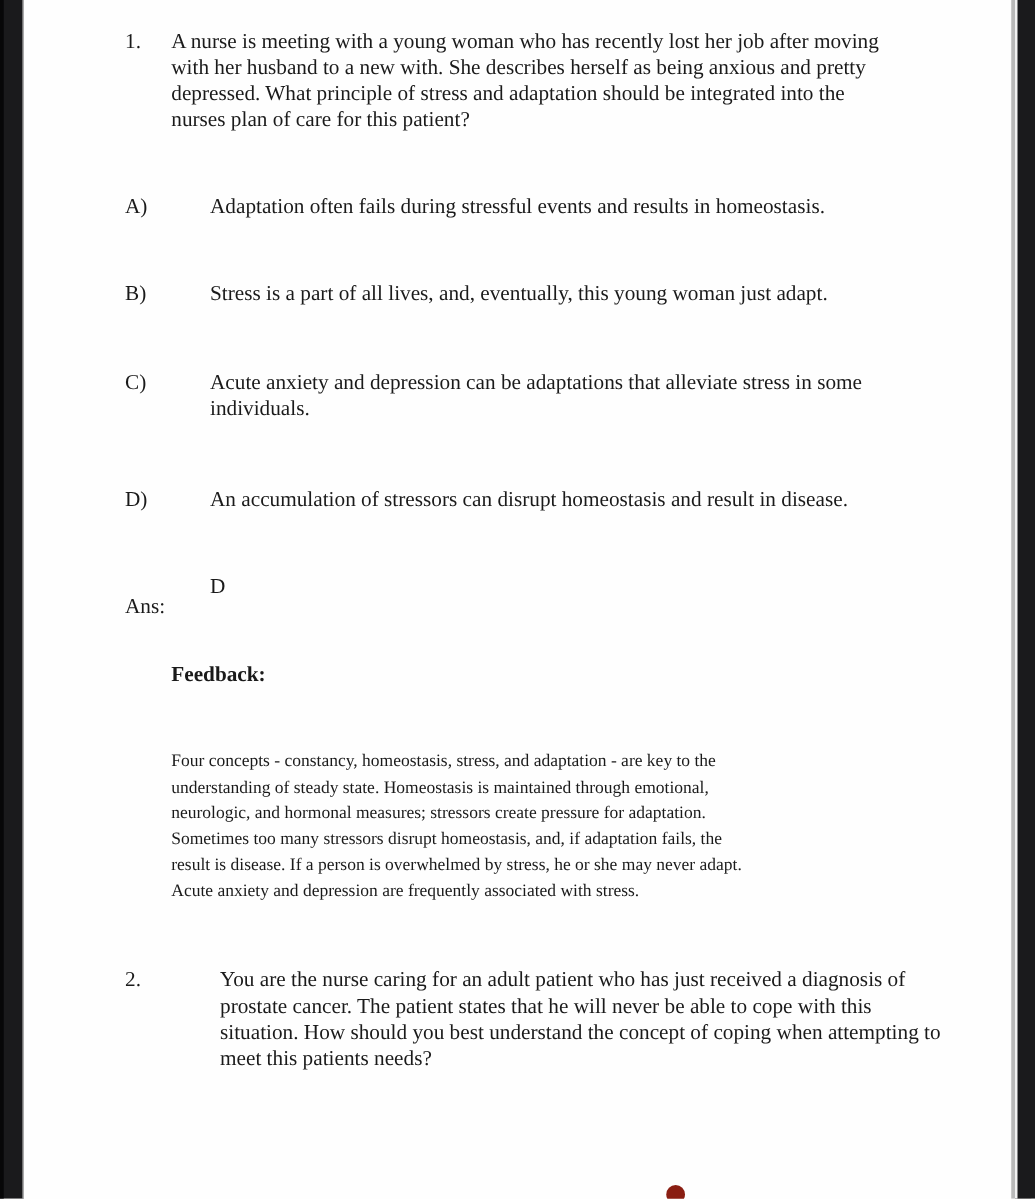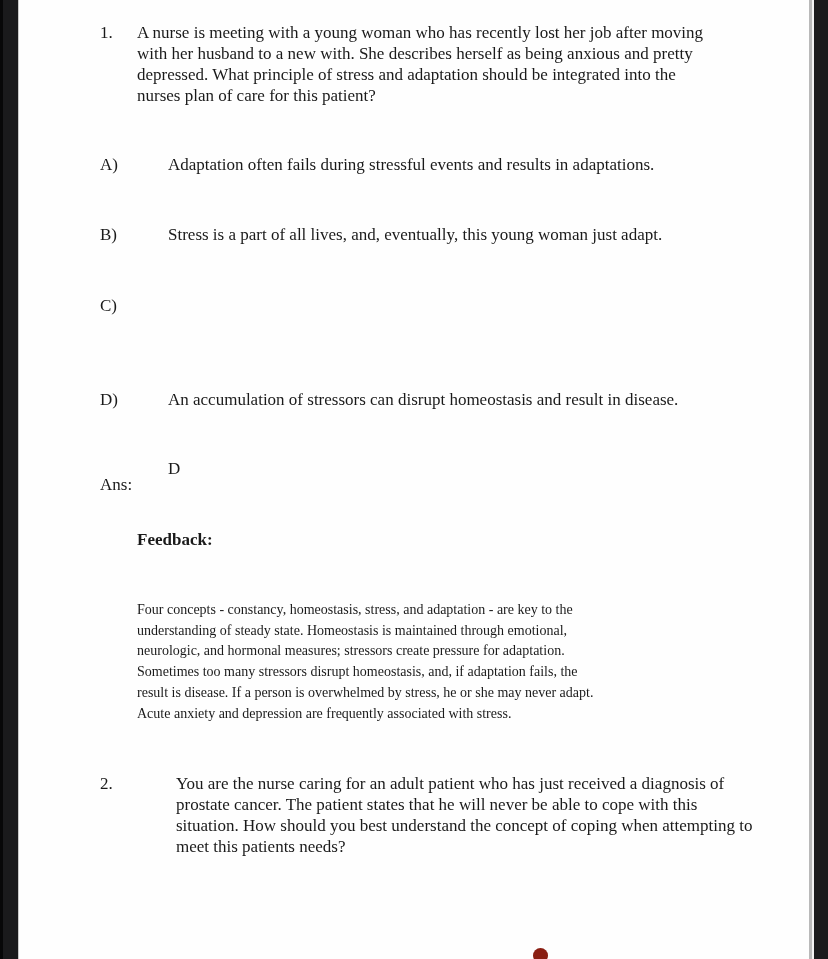--- a/index.html
+++ b/index.html
@@ -110,26 +110,28 @@
 
 <div class="page">
 
   <span class="abs num-col" style="top:22px">1.</span>
   <span class="abs q-text" style="top:22px">A nurse is meeting with a young woman who has recently lost her job after moving
 with her husband to a new with. She describes herself as being anxious and pretty
 depressed. What principle of stress and adaptation should be integrated into the
 nurses plan of care for this patient?</span>
 
   <span class="abs opt-label" style="top:154px">A)</span>
-  <span class="abs opt-text" style="top:154px">Adaptation often fails during stressful events and results in adaptations.</span>
+  <span class="abs opt-text" style="top:154px">Adaptation often fails during stressful events and results in homeostasis.</span>
 
   <span class="abs opt-label" style="top:224px">B)</span>
   <span class="abs opt-text" style="top:224px">Stress is a part of all lives, and, eventually, this young woman just adapt.</span>
 
   <span class="abs opt-label" style="top:295px">C)</span>
+  <span class="abs opt-text" style="top:295px">Acute anxiety and depression can be adaptations that alleviate stress in some
+individuals.</span>
 
   <span class="abs opt-label" style="top:389px">D)</span>
   <span class="abs opt-text" style="top:389px">An accumulation of stressors can disrupt homeostasis and result in disease.</span>
 
   <span class="abs ans-label" style="top:474px">Ans:</span>
   <span class="abs ans-value" style="top:458px">D</span>
 
   <span class="feedback-heading" style="top:529px">Feedback:</span>
 
   <span class="feedback-body" style="top:600px">Four concepts - constancy, homeostasis, stress, and adaptation - are key to the

